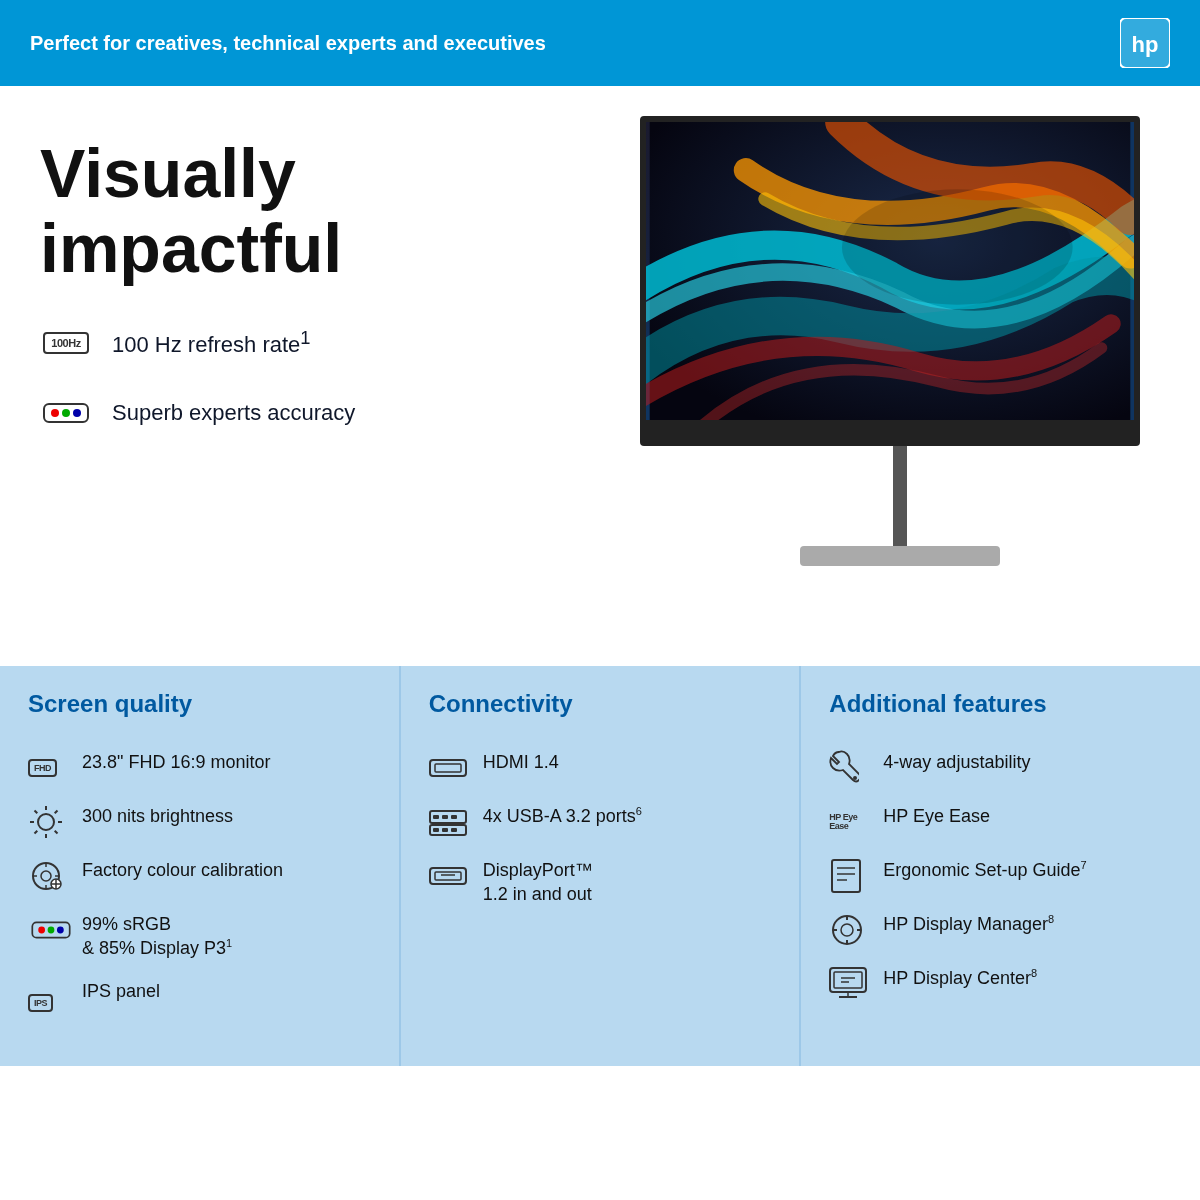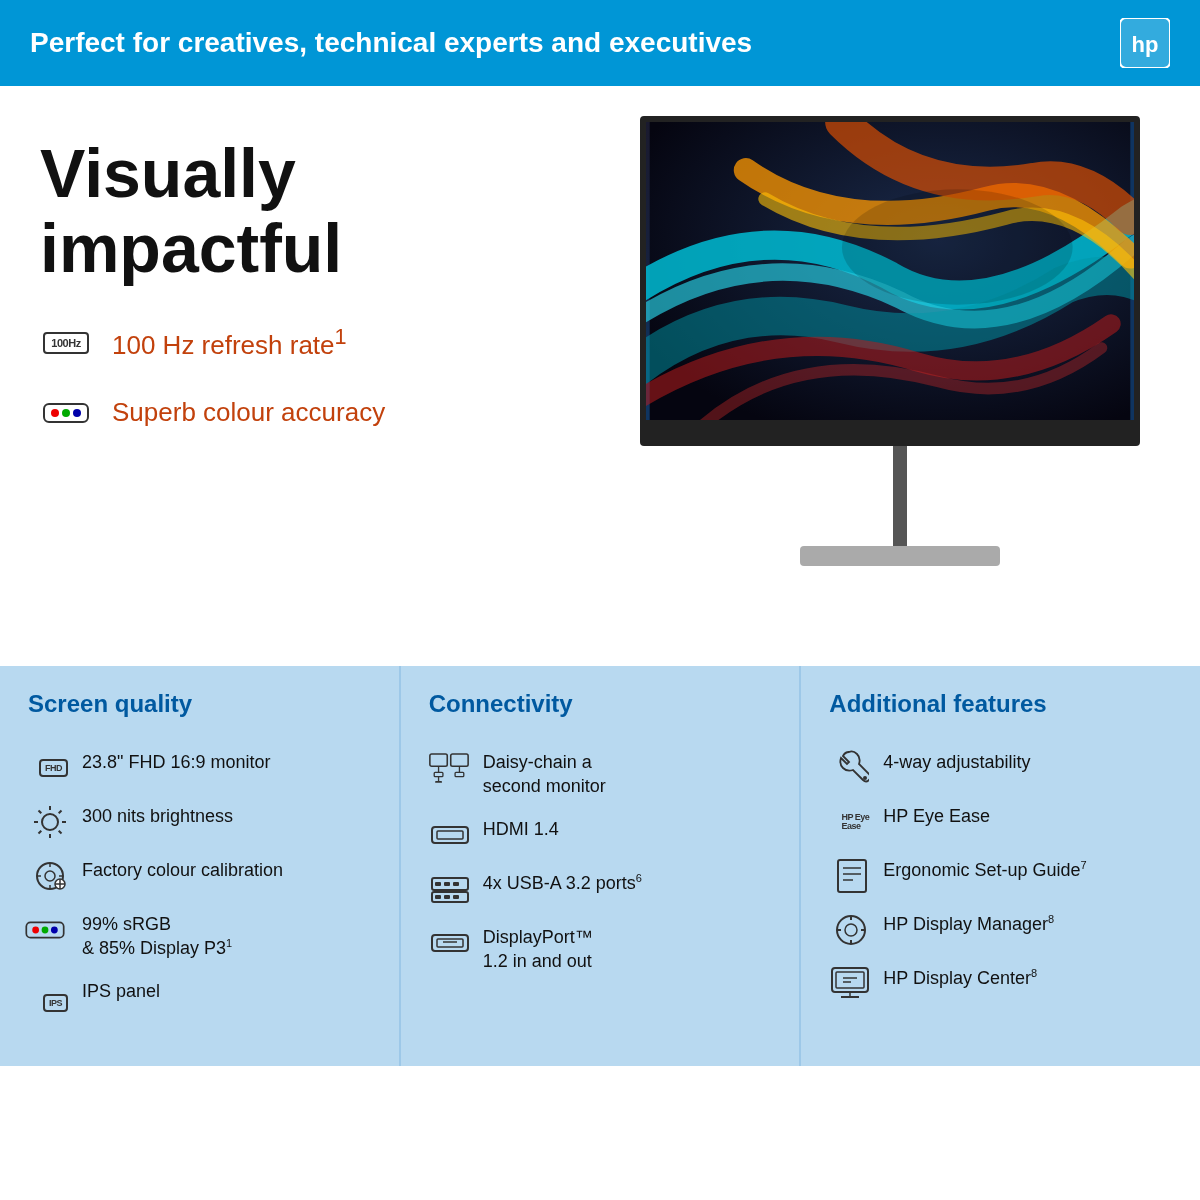--- a/index.html
+++ b/index.html
@@ -14,21 +14,21 @@
     
     .header {
       background: #0096d6;
       padding: 18px 30px;
       display: flex;
       align-items: center;
       justify-content: space-between;
     }
     .header-text {
       color: #fff;
-      font-size: 28px;
+      font-size: 20px;
       font-weight: 700;
     }
     .hp-logo {
       width: 50px;
       height: 50px;
     }
 
     
     .hero {
       display: flex;
@@ -58,22 +58,22 @@
     .feature-icon {
       width: 52px;
       height: 38px;
       margin-right: 20px;
       display: flex;
       align-items: center;
       justify-content: center;
       flex-shrink: 0;
     }
     .feature-text {
-      font-size: 26px;
-      color: #c2410c;
+      font-size: 22px;
+      color: #0f172a;
       font-weight: 400;
     }
     .hero-right {
       flex: 1;
       display: flex;
       justify-content: flex-end;
       align-items: flex-start;
       padding-top: 0;
     }
 
@@ -145,21 +145,21 @@
       align-items: flex-start;
       margin-bottom: 18px;
     }
     .spec-icon {
       width: 40px;
       height: 36px;
       margin-right: 14px;
       flex-shrink: 0;
       display: flex;
       align-items: center;
-      justify-content: flex-end;
+      justify-content: flex-start;
     }
     .spec-text {
       font-size: 18px;
       color: #111;
       line-height: 1.35;
       font-weight: 400;
     }
     .spec-text sup {
       font-size: 11px;
     }
@@ -211,21 +211,21 @@
 
 
     <div class="feature-item">
       <div class="feature-icon">
         <div class="icon-dots">
           <div class="dot-r"></div>
           <div class="dot-g"></div>
           <div class="dot-b"></div>
         </div>
       </div>
-      <span class="feature-text">Superb colour accuracy</span>
+      <span class="feature-text">Superb experts accuracy</span>
     </div>
   </div>
 
   <div class="hero-right">
     <div class="monitor-wrap">
       <div class="monitor-screen-area">
         <svg class="wave-svg" viewBox="0 0 500 310" xmlns="http://www.w3.org/2000/svg">
           <defs>
             <radialGradient id="bg" cx="60%" cy="40%" r="70%">
               <stop offset="0%" stop-color="#1a2a4a"></stop>
@@ -315,35 +315,20 @@
       <div class="spec-icon">
         <div class="icon-box" style="font-size:9px;padding:2px 4px;margin-top:12px;">IPS</div>
       </div>
       <span class="spec-text">IPS panel</span>
     </div>
   </div>
 
   <div class="grid-col">
     <div class="col-header">Connectivity</div>
 
-    <div class="spec-item">
-      <div class="spec-icon">
-        <svg width="46" height="34" viewBox="0 0 46 34">
-          <rect x="1" y="1" width="20" height="14" rx="2" fill="none" stroke="#333" stroke-width="1.8"></rect>
-          <rect x="25" y="1" width="20" height="14" rx="2" fill="none" stroke="#333" stroke-width="1.8"></rect>
-          <line x1="11" y1="15" x2="11" y2="22" stroke="#333" stroke-width="1.5"></line>
-          <line x1="35" y1="15" x2="35" y2="22" stroke="#333" stroke-width="1.5"></line>
-          <rect x="6" y="22" width="10" height="5" rx="1" fill="none" stroke="#333" stroke-width="1.5"></rect>
-          <rect x="30" y="22" width="10" height="5" rx="1" fill="none" stroke="#333" stroke-width="1.5"></rect>
-          <line x1="11" y1="27" x2="11" y2="32" stroke="#333" stroke-width="1.5"></line>
-          <rect x="7" y="32" width="8" height="2" rx="1" fill="#333"></rect>
-        </svg>
-      </div>
-      <span class="spec-text">Daisy-chain a<br>second monitor</span>
-    </div>
 
     <div class="spec-item">
       <div class="spec-icon">
         <svg width="38" height="28" viewBox="0 0 38 28">
           <rect x="1" y="6" width="36" height="16" rx="3" fill="none" stroke="#333" stroke-width="2"></rect>
           <rect x="6" y="10" width="26" height="8" rx="1" fill="none" stroke="#333" stroke-width="1.5"></rect>
         </svg>
       </div>
       <span class="spec-text">HDMI 1.4</span>
     </div>

